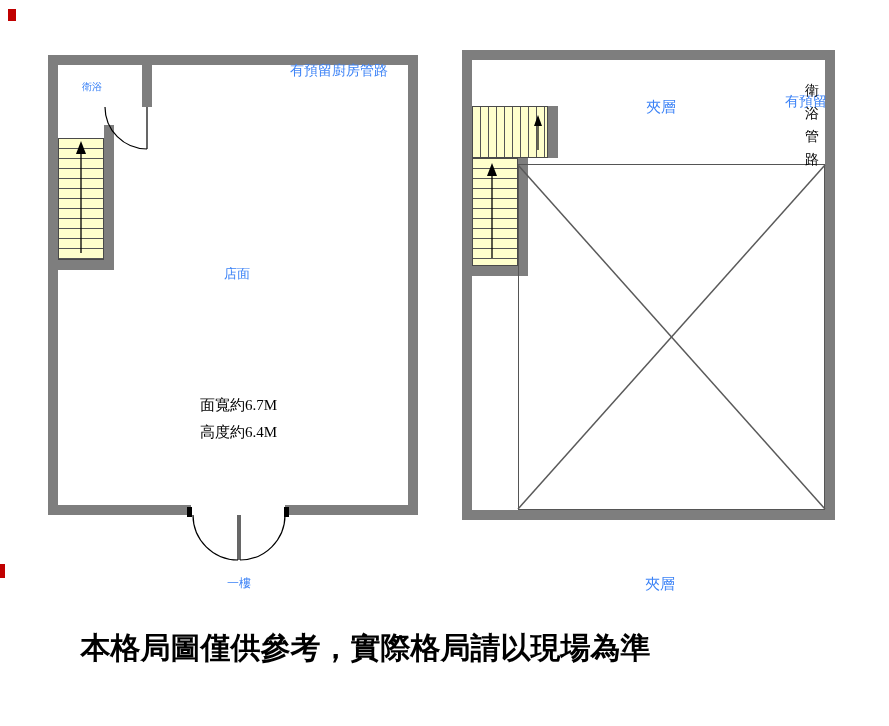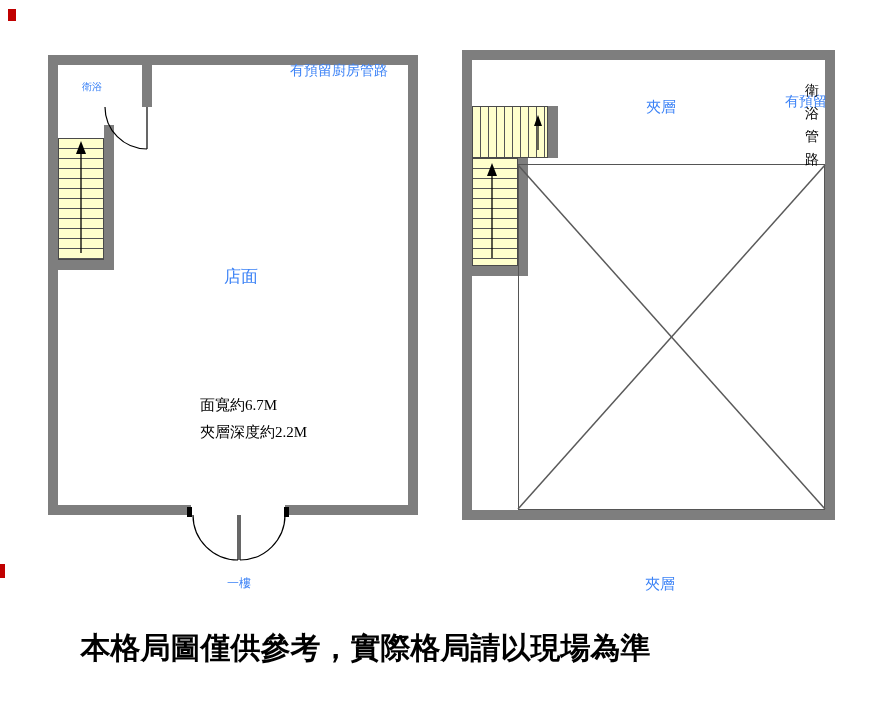--- a/index.html
+++ b/index.html
@@ -39,25 +39,25 @@
     <div class="stair steps-v" style="left:58px;top:138px;width:46px;height:122px;"></div>
     <div class="wall" style="left:104px;top:125px;width:10px;height:145px;"></div>
     <div class="wall" style="left:58px;top:260px;width:56px;height:10px;"></div>
 
     <div class="white" style="left:191px;top:505px;width:94px;height:10px;"></div>
     <div class="tick" style="left:187px;top:507px;width:5px;height:10px;"></div>
     <div class="tick" style="left:284px;top:507px;width:5px;height:10px;"></div>
 
     <div class="label" style="left:82px;top:80px;font-size:10px;">衛浴</div>
     <div class="label" style="left:290px;top:62px;font-size:14px;">有預留廚房管路</div>
-    <div class="label" style="left:224px;top:265px;font-size:17px;">店面</div>
+    <div class="label" style="left:224px;top:265px;font-size:13px;">店面</div>
 
     <div class="meas">
       <div>面寬約6.7M</div>
-      <div>夾層深度約2.2M</div>
+      <div>高度約6.4M</div>
     </div>
 
     <div class="label" style="left:227px;top:575px;font-size:12px;">一樓</div>
   </div>
 
   <div>
 
     <div class="outer-wall" style="left:462px;top:50px;width:373px;height:470px;"></div>
 
     <div class="stair steps-h" style="left:472px;top:106px;width:76px;height:52px;"></div>

